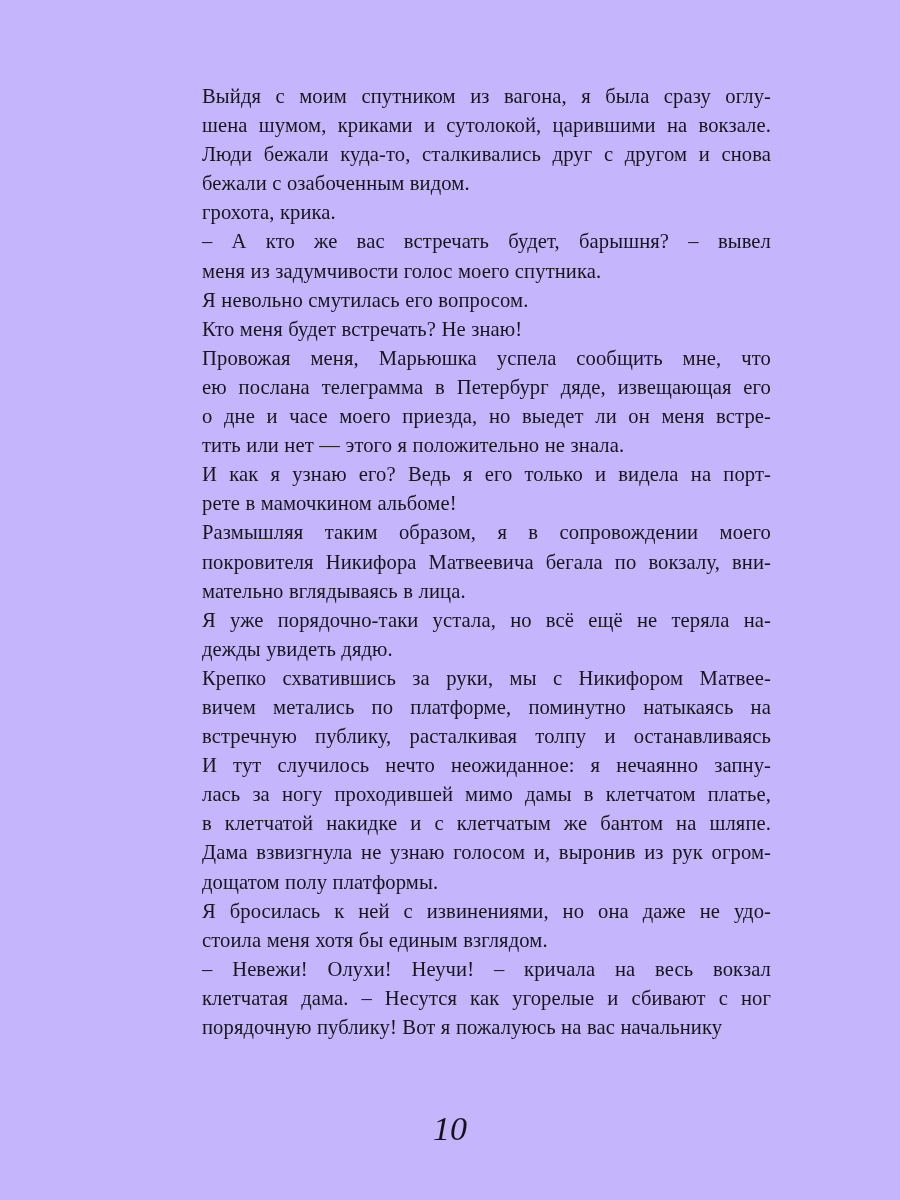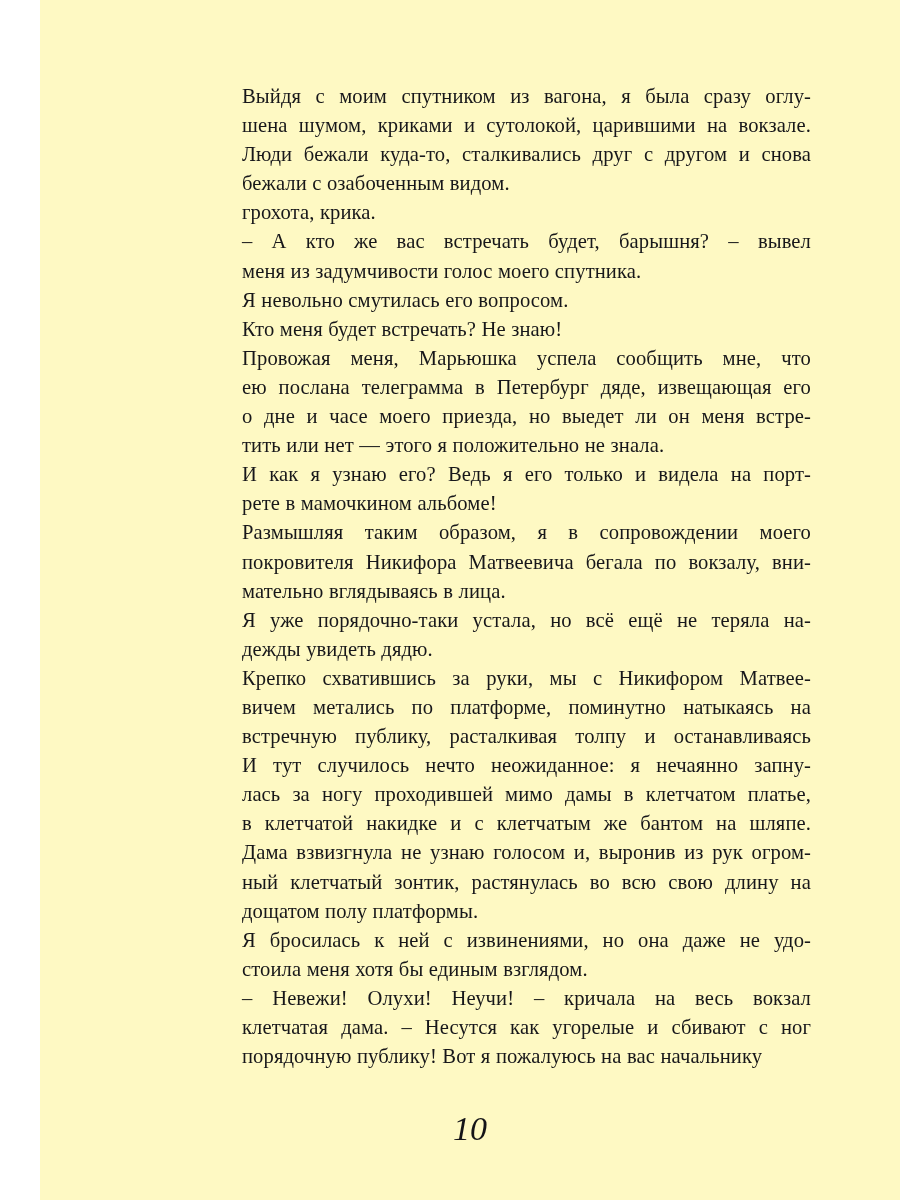--- a/index.html
+++ b/index.html
@@ -14,22 +14,21 @@
     position: relative;
     overflow: hidden;
     font-family: "Liberation Serif", "DejaVu Serif", serif;
     color: #17171a;
     -webkit-font-smoothing: antialiased;
   }
 
   .page {
     position: absolute;
     inset: 0;
-    background: #fef9c3;
-    margin-left: 40px;
+    background: #c4b5fd;
   }
 
   .text-column {
     position: absolute;
     left: 163px;
     top: 82px;
     width: 608px;
   }
 
   .paragraph {
@@ -119,21 +118,20 @@
       <p class="paragraph">
         <span class="line indent">Крепко схватившись за руки, мы с Никифором Матвее-</span>
         <span class="line">вичем метались по платформе, поминутно натыкаясь на</span>
         <span class="line">встречную публику, расталкивая толпу и останавливаясь</span>
       </p>
       <p class="paragraph">
         <span class="line indent">И тут случилось нечто неожиданное: я нечаянно запну-</span>
         <span class="line">лась за ногу проходившей мимо дамы в клетчатом платье,</span>
         <span class="line">в клетчатой накидке и с клетчатым же бантом на шляпе.</span>
         <span class="line">Дама взвизгнула не узнаю голосом и, выронив из рук огром-</span>
-        <span class="line">ный клетчатый зонтик, растянулась во всю свою длину на</span>
         <span class="line last">дощатом полу платформы.</span>
       </p>
       <p class="paragraph">
         <span class="line indent">Я бросилась к ней с извинениями, но она даже не удо-</span>
         <span class="line last">стоила меня хотя бы единым взглядом.</span>
       </p>
       <p class="paragraph">
         <span class="line indent">– Невежи! Олухи! Неучи! – кричала на весь вокзал</span>
         <span class="line">клетчатая дама. – Несутся как угорелые и сбивают с ног</span>
         <span class="line last">порядочную публику! Вот я пожалуюсь на вас начальнику</span>

